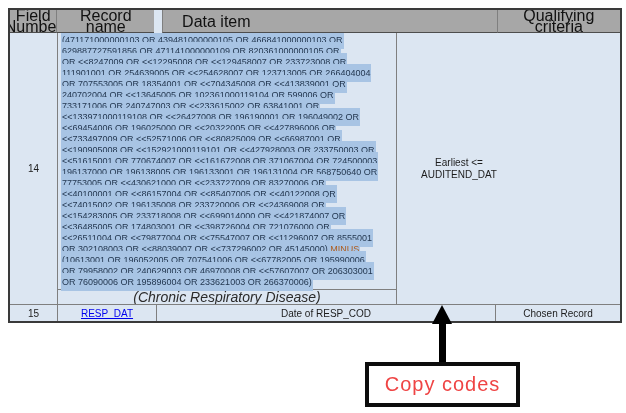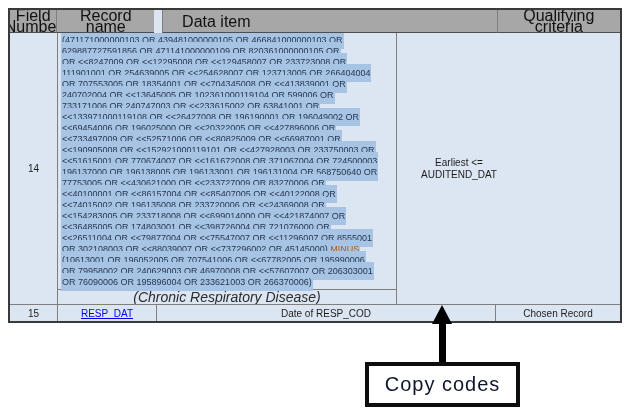--- a/index.html
+++ b/index.html
@@ -40,21 +40,21 @@
 
   
   .arrow-shaft{position:absolute;left:439px;top:323px;width:7px;height:41px;
                background:#000;z-index:5;}
   .arrow-head{position:absolute;left:432px;top:305px;width:0;height:0;z-index:5;
               border-left:10px solid transparent;border-right:10px solid transparent;
               border-bottom:19px solid #000;}
   .copy-box{position:absolute;left:365px;top:362px;width:155px;height:45px;
             box-sizing:border-box;border:4px solid #0d0d0d;background:#fff;
             display:flex;align-items:center;justify-content:center;z-index:6;}
-  .copy-label{font-size:20px;font-weight:300;letter-spacing:1px;color:#0f172a;}
+  .copy-label{font-size:20px;font-weight:300;letter-spacing:1px;color:#ef4444;}
 </style>
 </head>
 <body>
 
 <div class="table">
 
   <div class="trow thead">
     <div class="cell c1">Field Number</div>
     <div class="cell c2">Record name</div>
     <div class="cell c3">Data item</div>

